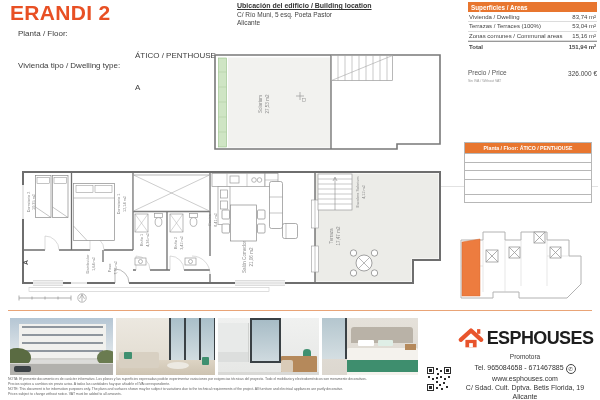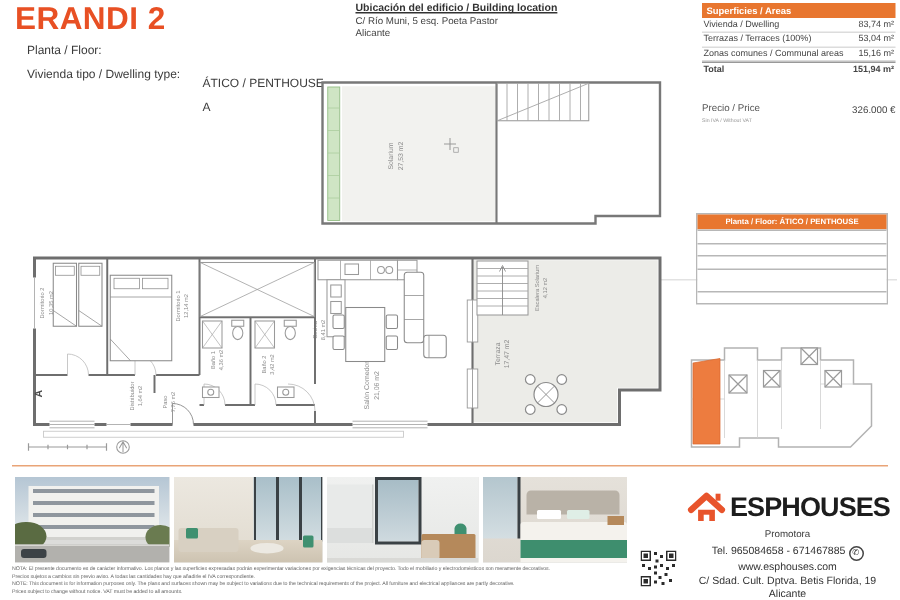--- a/index.html
+++ b/index.html
@@ -59,21 +59,21 @@
 </head>
 <body>
 
 <div id="page">
 
   <div class="abs" id="title">ERANDI 2</div>
   <div class="abs spec-row" style="top:29px;">
     <span>Planta / Floor:</span>
     <span class="spec-val">ÁTICO / PENTHOUSE</span>
   </div>
-  <div class="abs spec-row" style="top:45px;text-align:right;">
+  <div class="abs spec-row" style="top:61px;text-align:right;">
     <span>Vivienda tipo / Dwelling type:</span>
     <span class="spec-val">A</span>
   </div>
 
   <div class="abs" id="loc">
     <div class="t">Ubicación del edificio / Building location</div>
     <div>C/ Río Muni, 5 esq. Poeta Pastor</div>
     <div>Alicante</div>
   </div>
 

